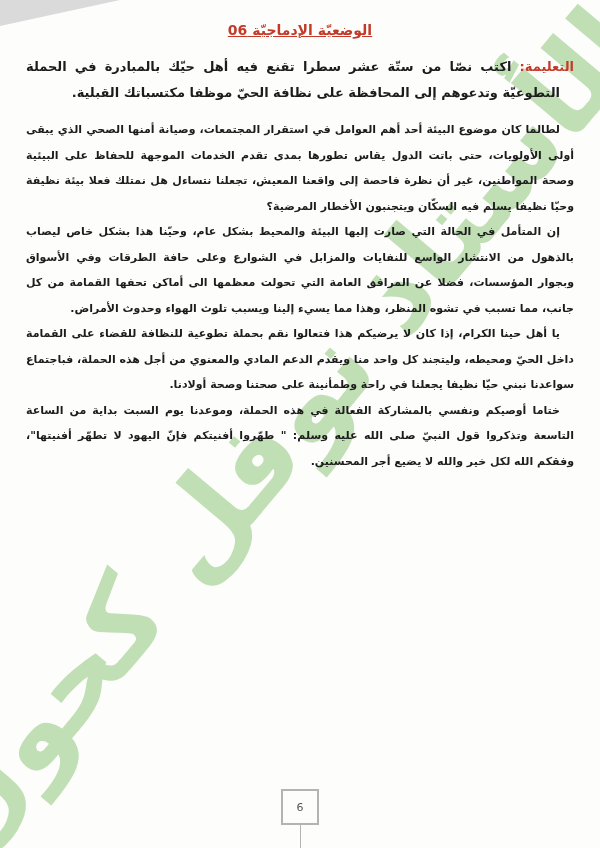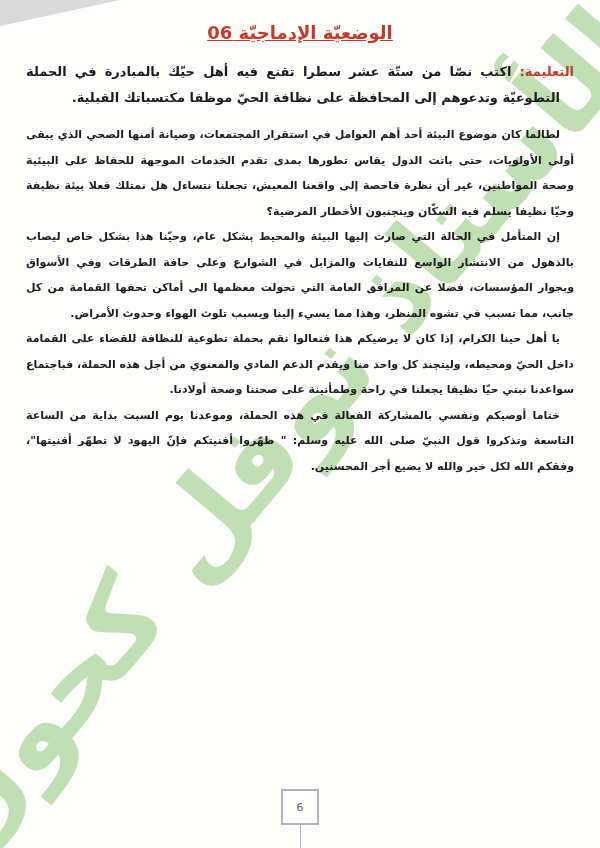--- a/index.html
+++ b/index.html
@@ -43,21 +43,21 @@
     letter-spacing: -2px;
   }
   .content {
     position: relative;
     z-index: 1;
     padding: 20px 26px 0 26px;
   }
   .title {
     margin: 2px 0 16px 0;
     text-align: center;
-    font-size: 18px;
+    font-size: 14px;
     font-weight: bold;
     color: var(--accent-red, #c43a28);
     text-decoration: underline;
   }
   .prompt-par {
     margin: 0 0 11px 0;
     font-size: 13px;
     font-weight: bold;
     line-height: 26px;
     text-align: justify;

